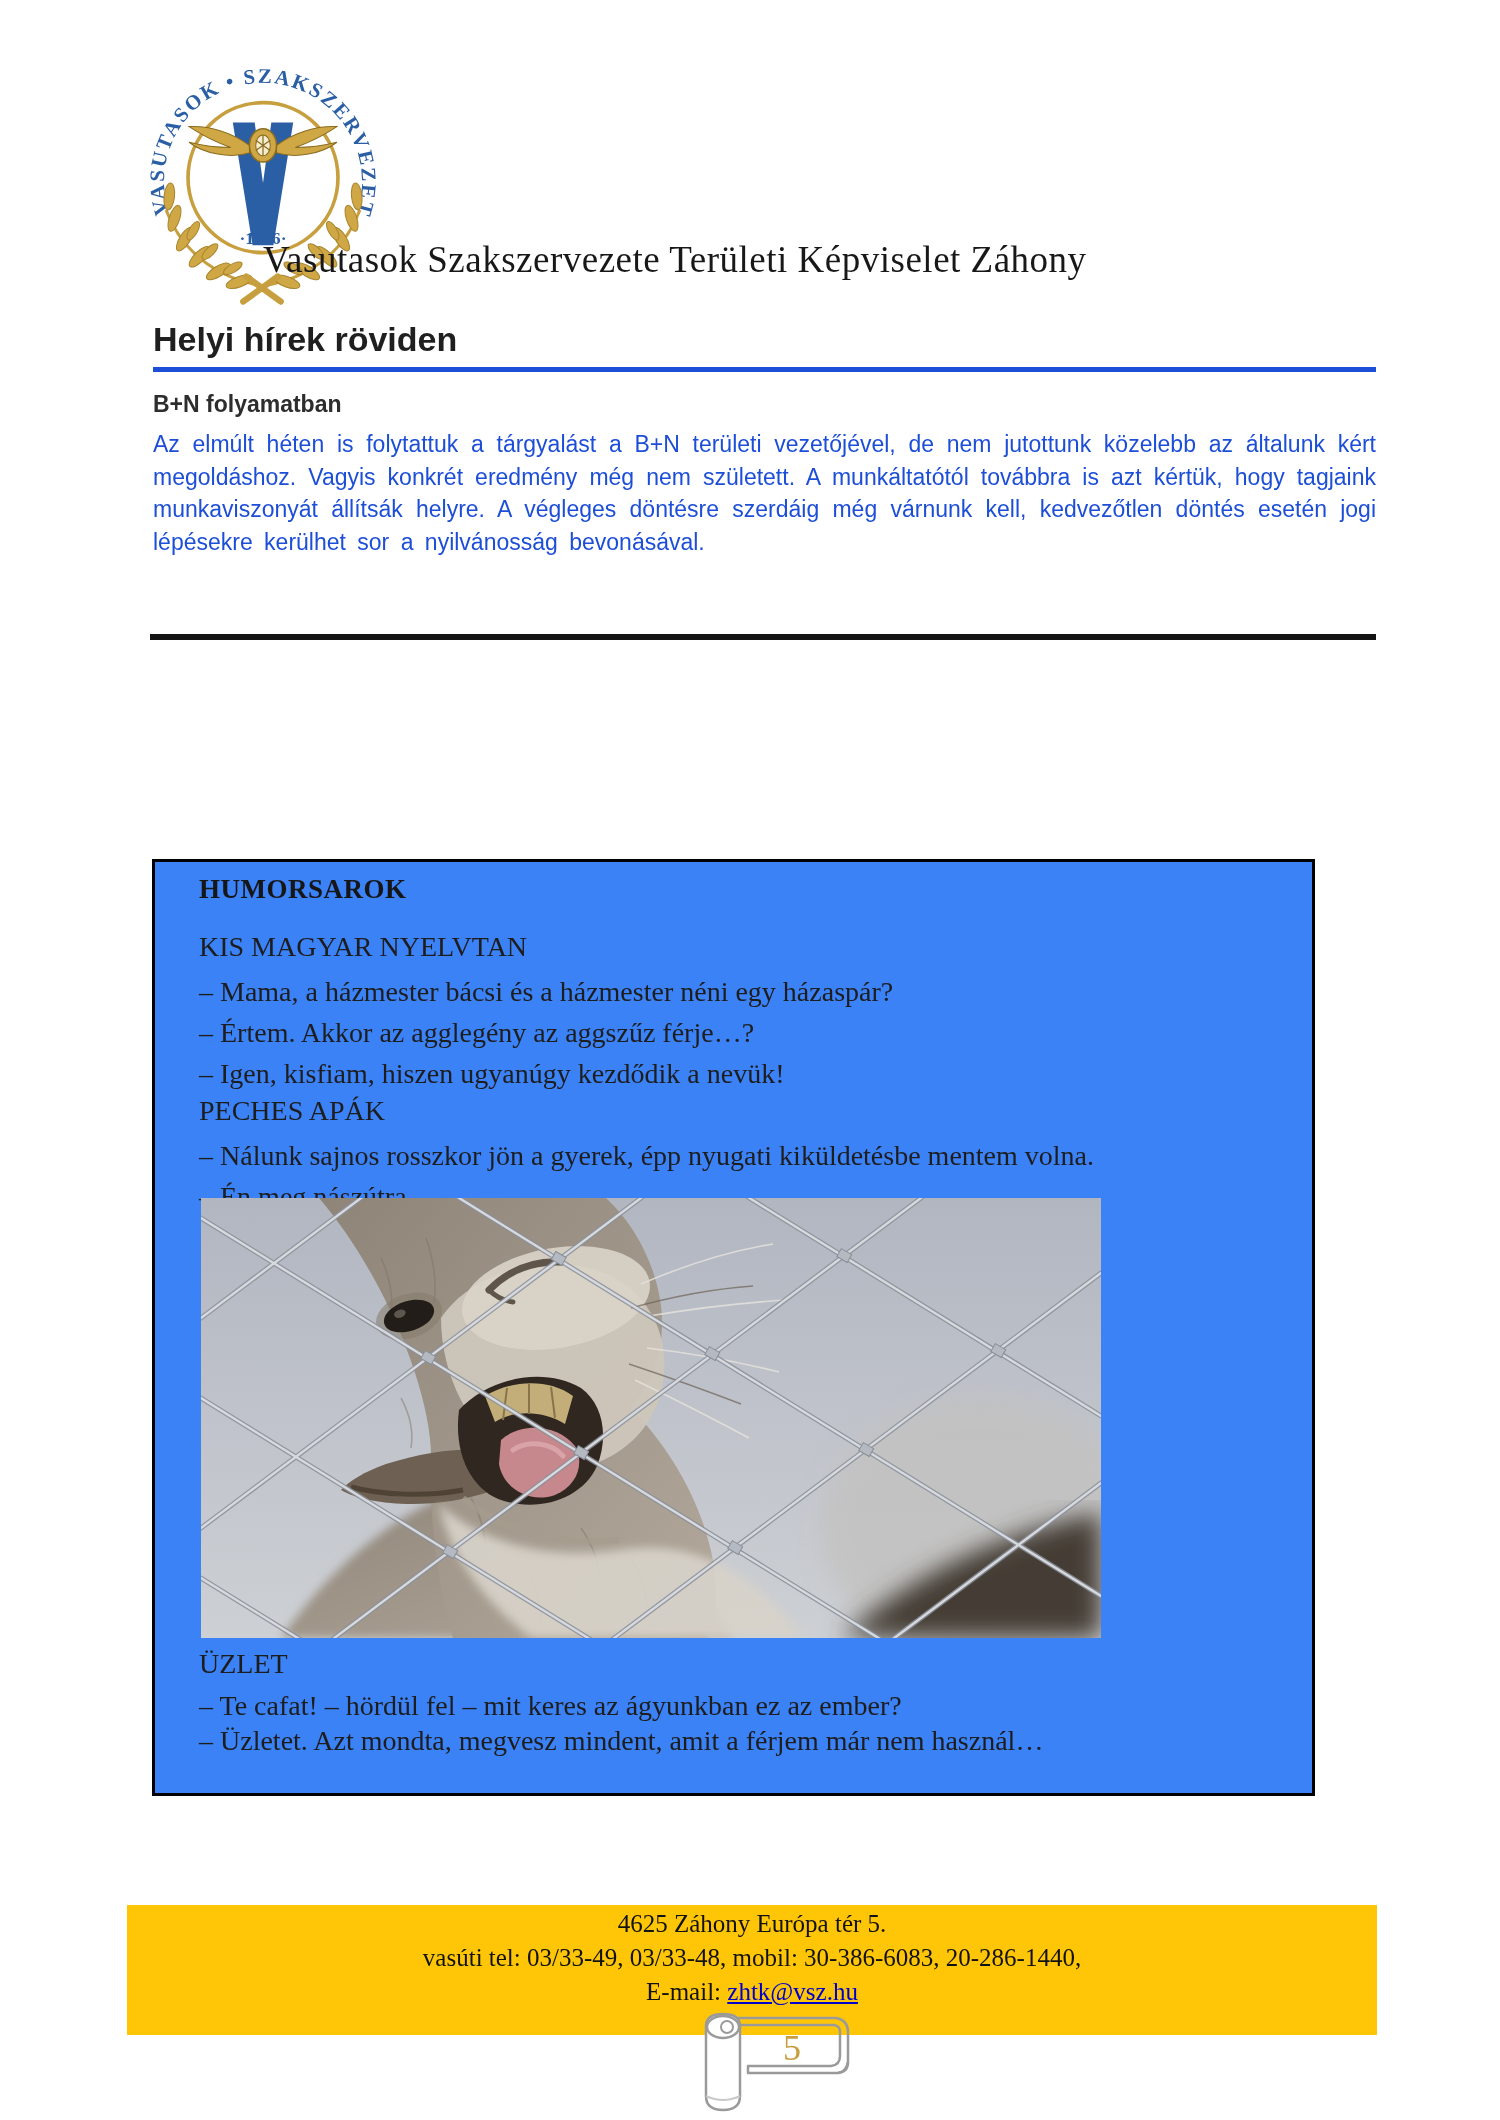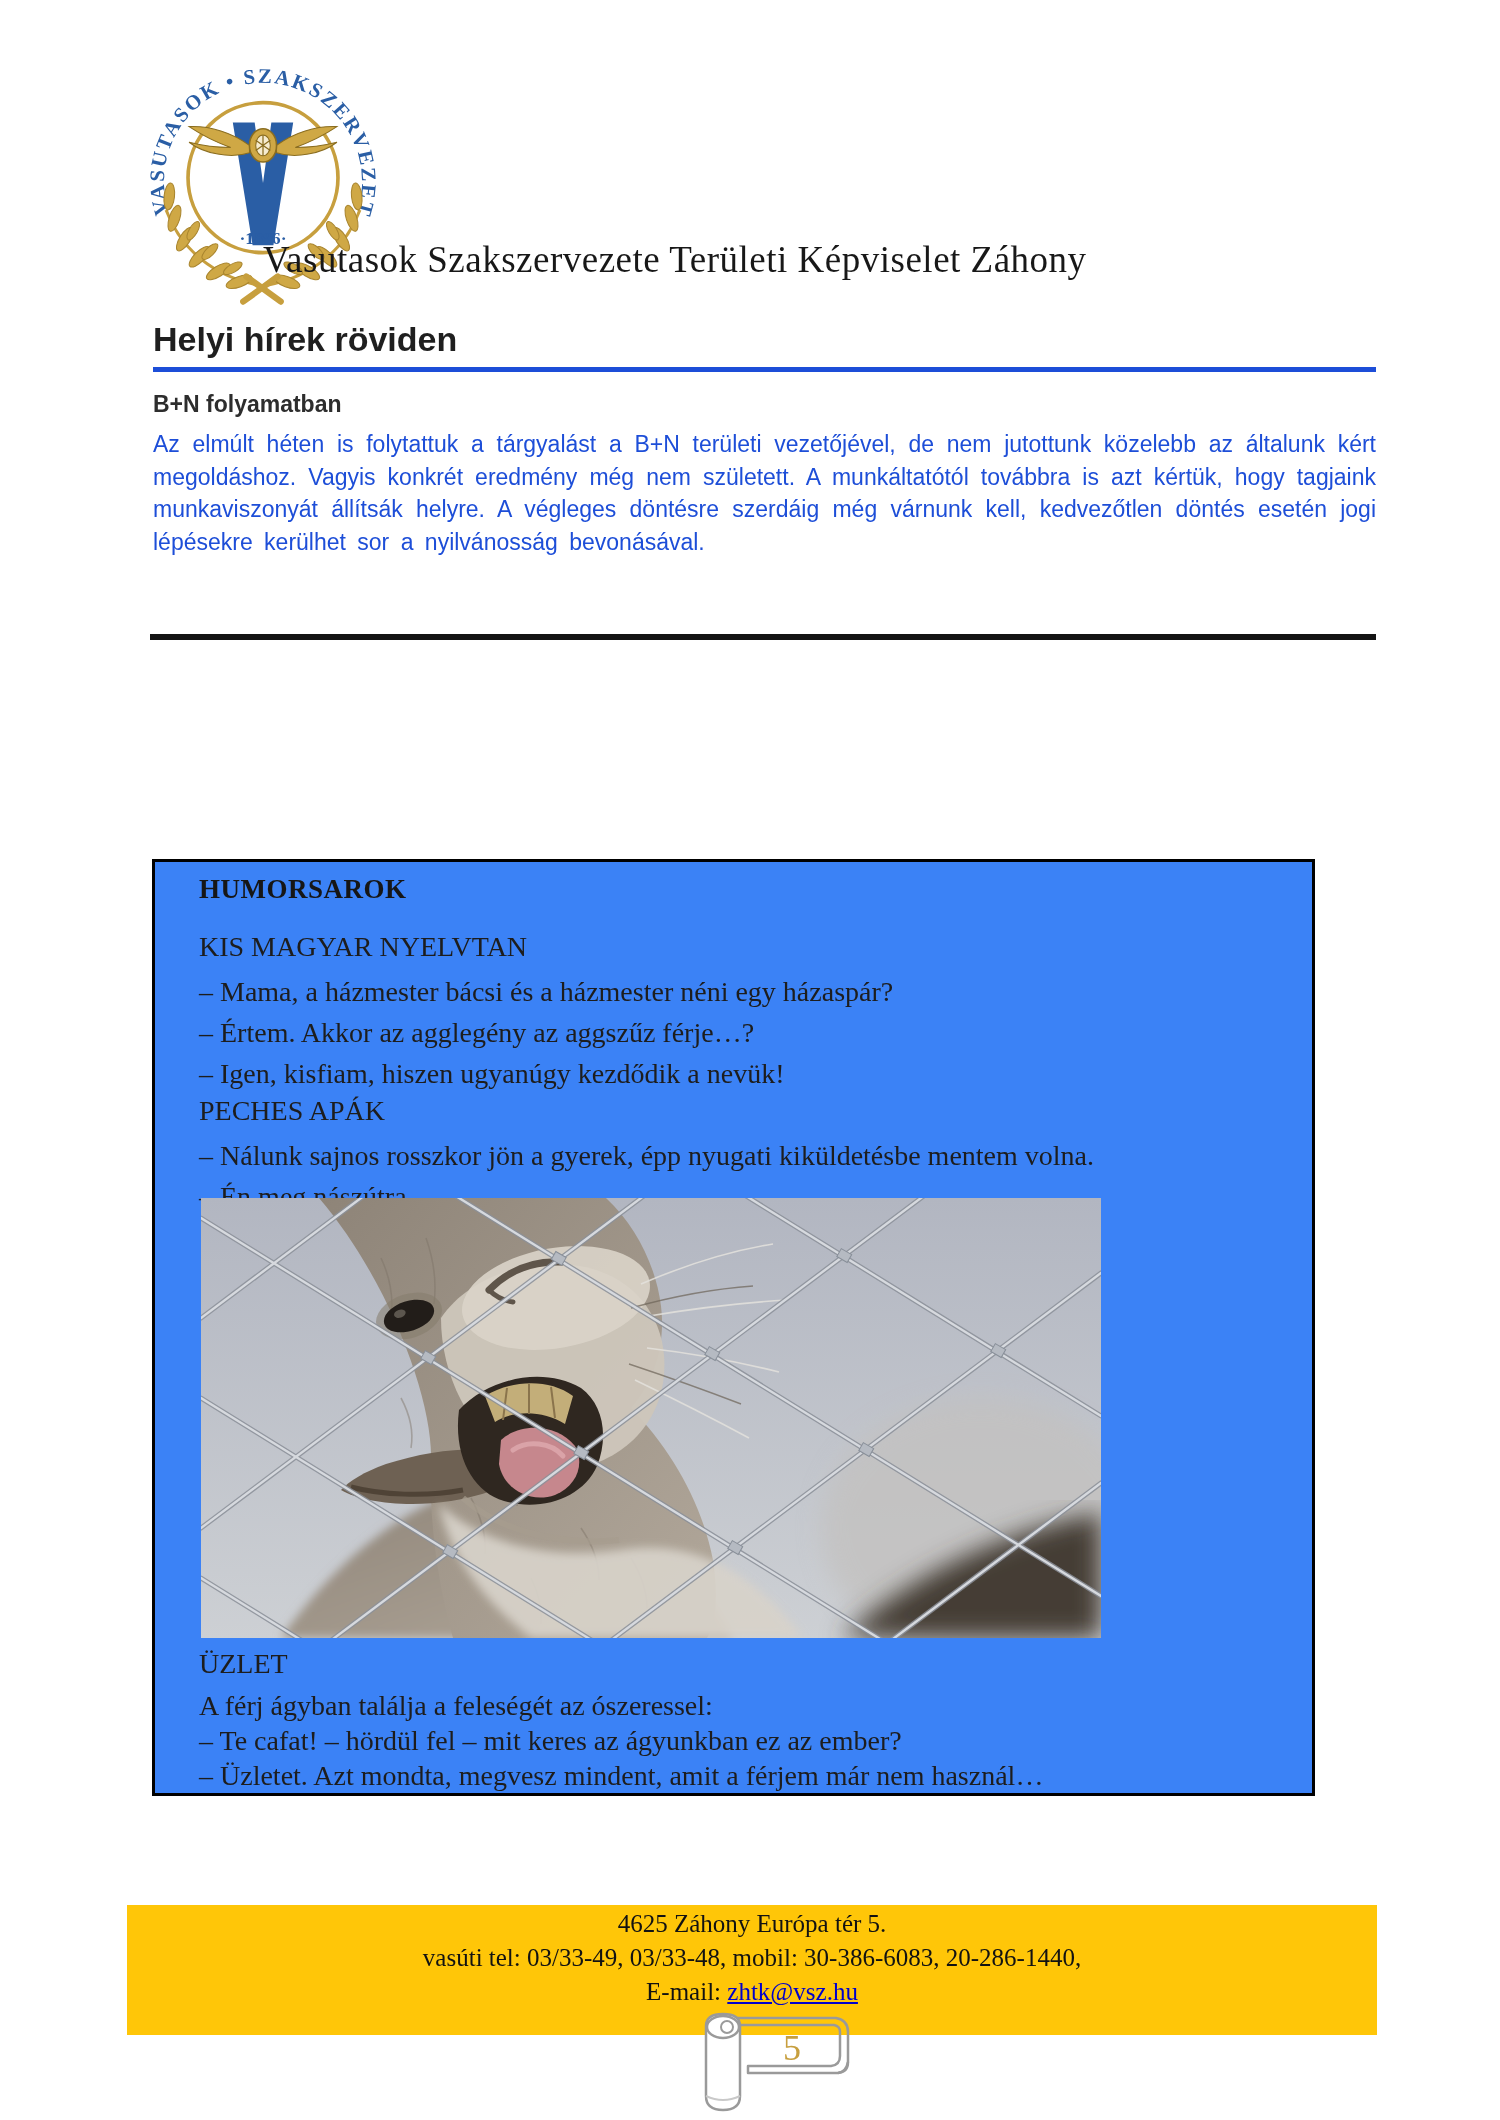--- a/index.html
+++ b/index.html
@@ -223,21 +223,20 @@
         <rect x="243" y="349" width="12" height="9" transform="rotate(30 249 354)"></rect>
         <rect x="637" y="53" width="12" height="9" transform="rotate(30 643 58)"></rect>
         <rect x="659" y="247" width="12" height="9" transform="rotate(30 665 252)"></rect>
         <rect x="528" y="345" width="12" height="9" transform="rotate(30 534 350)"></rect>
         <rect x="791" y="148" width="12" height="9" transform="rotate(30 797 153)"></rect>
       </g>
     </svg>
 
     <div class="abs h-sec sec-2">
       <div class="h-head">ÜZLET</div>
-      <div class="h-line">A férj ágyban találja a feleségét az ószeressel:</div>
       <div class="h-line">– Te cafat! – hördül fel – mit keres az ágyunkban ez az ember?</div>
       <div class="h-line">– Üzletet. Azt mondta, megvesz mindent, amit a férjem már nem használ…</div>
     </div>
   </div>
 
   <div class="abs footer">
     <div>4625 Záhony Európa tér 5.</div>
     <div>vasúti tel: 03/33-49, 03/33-48, mobil: 30-386-6083, 20-286-1440,</div>
     <div>
       <span>E-mail:</span>

